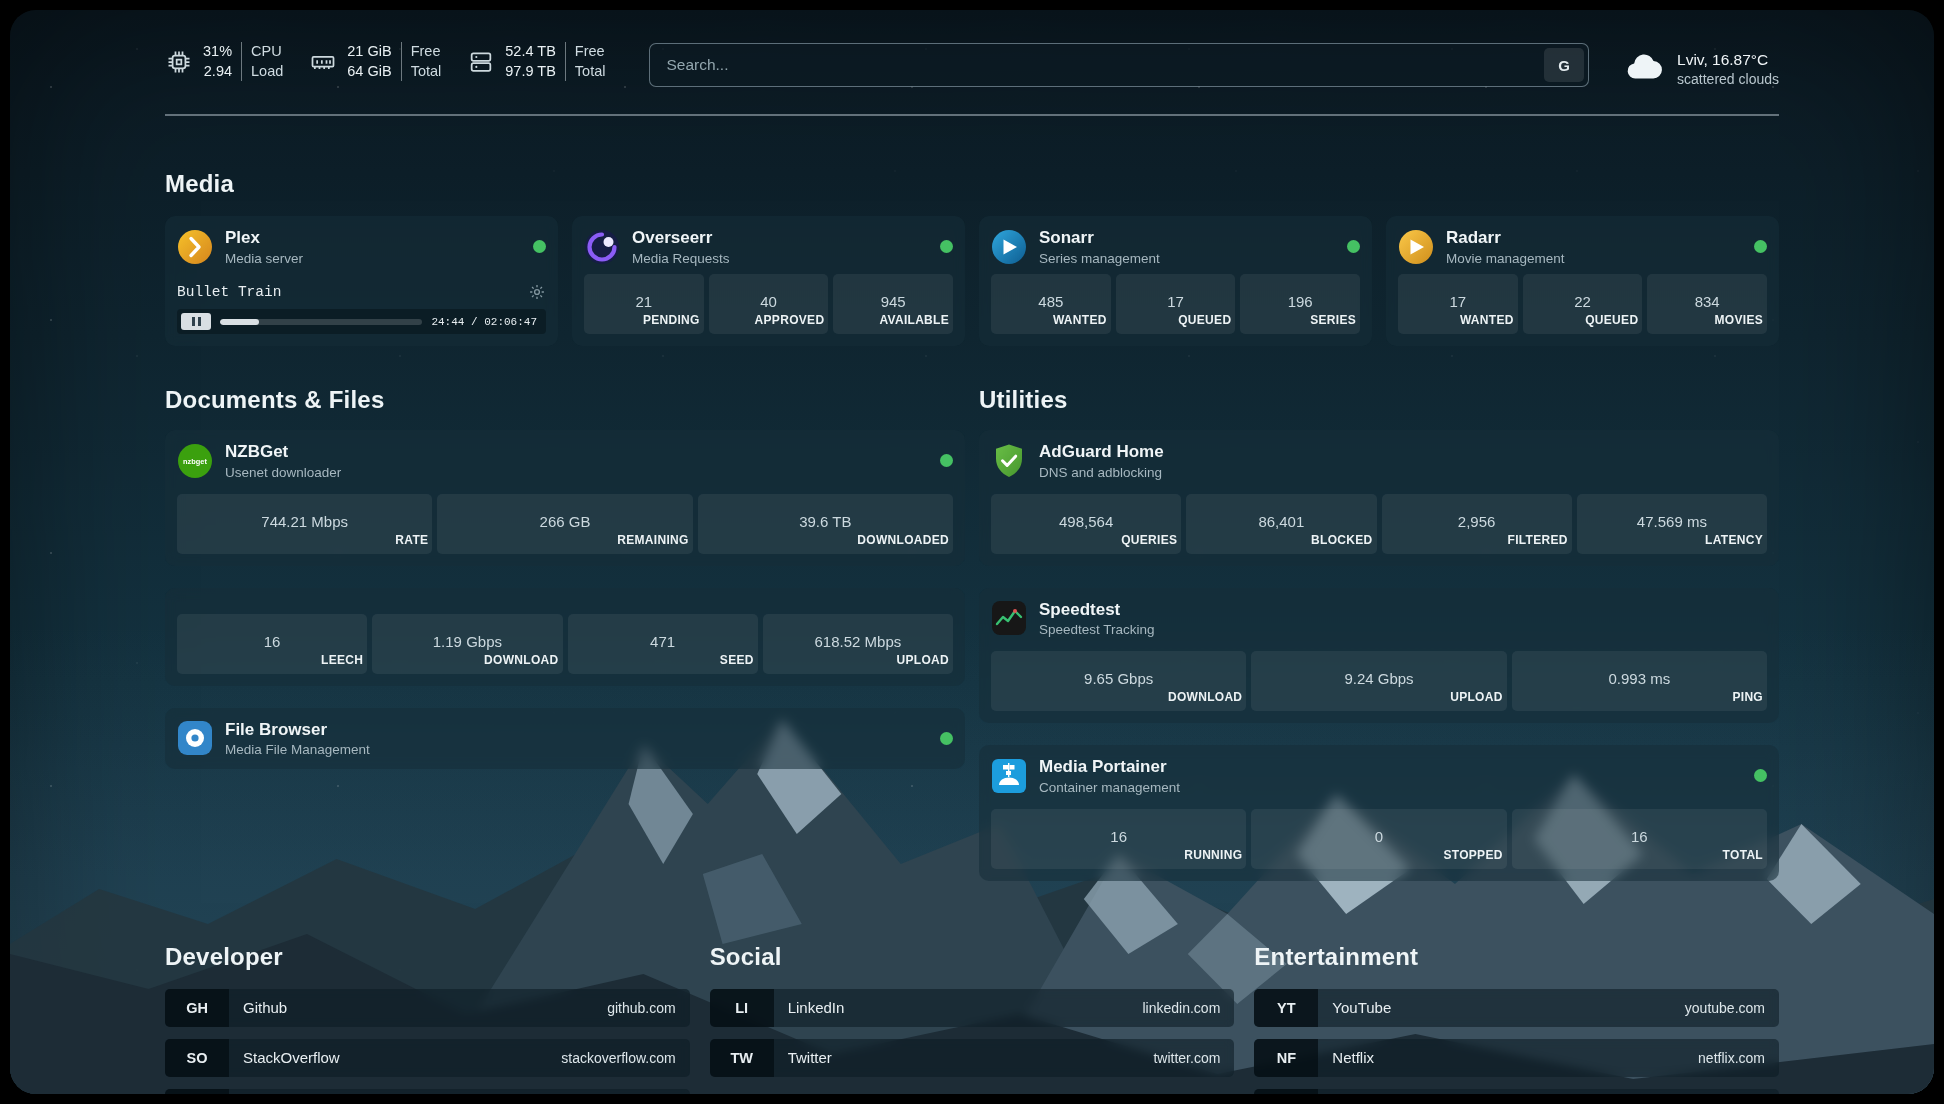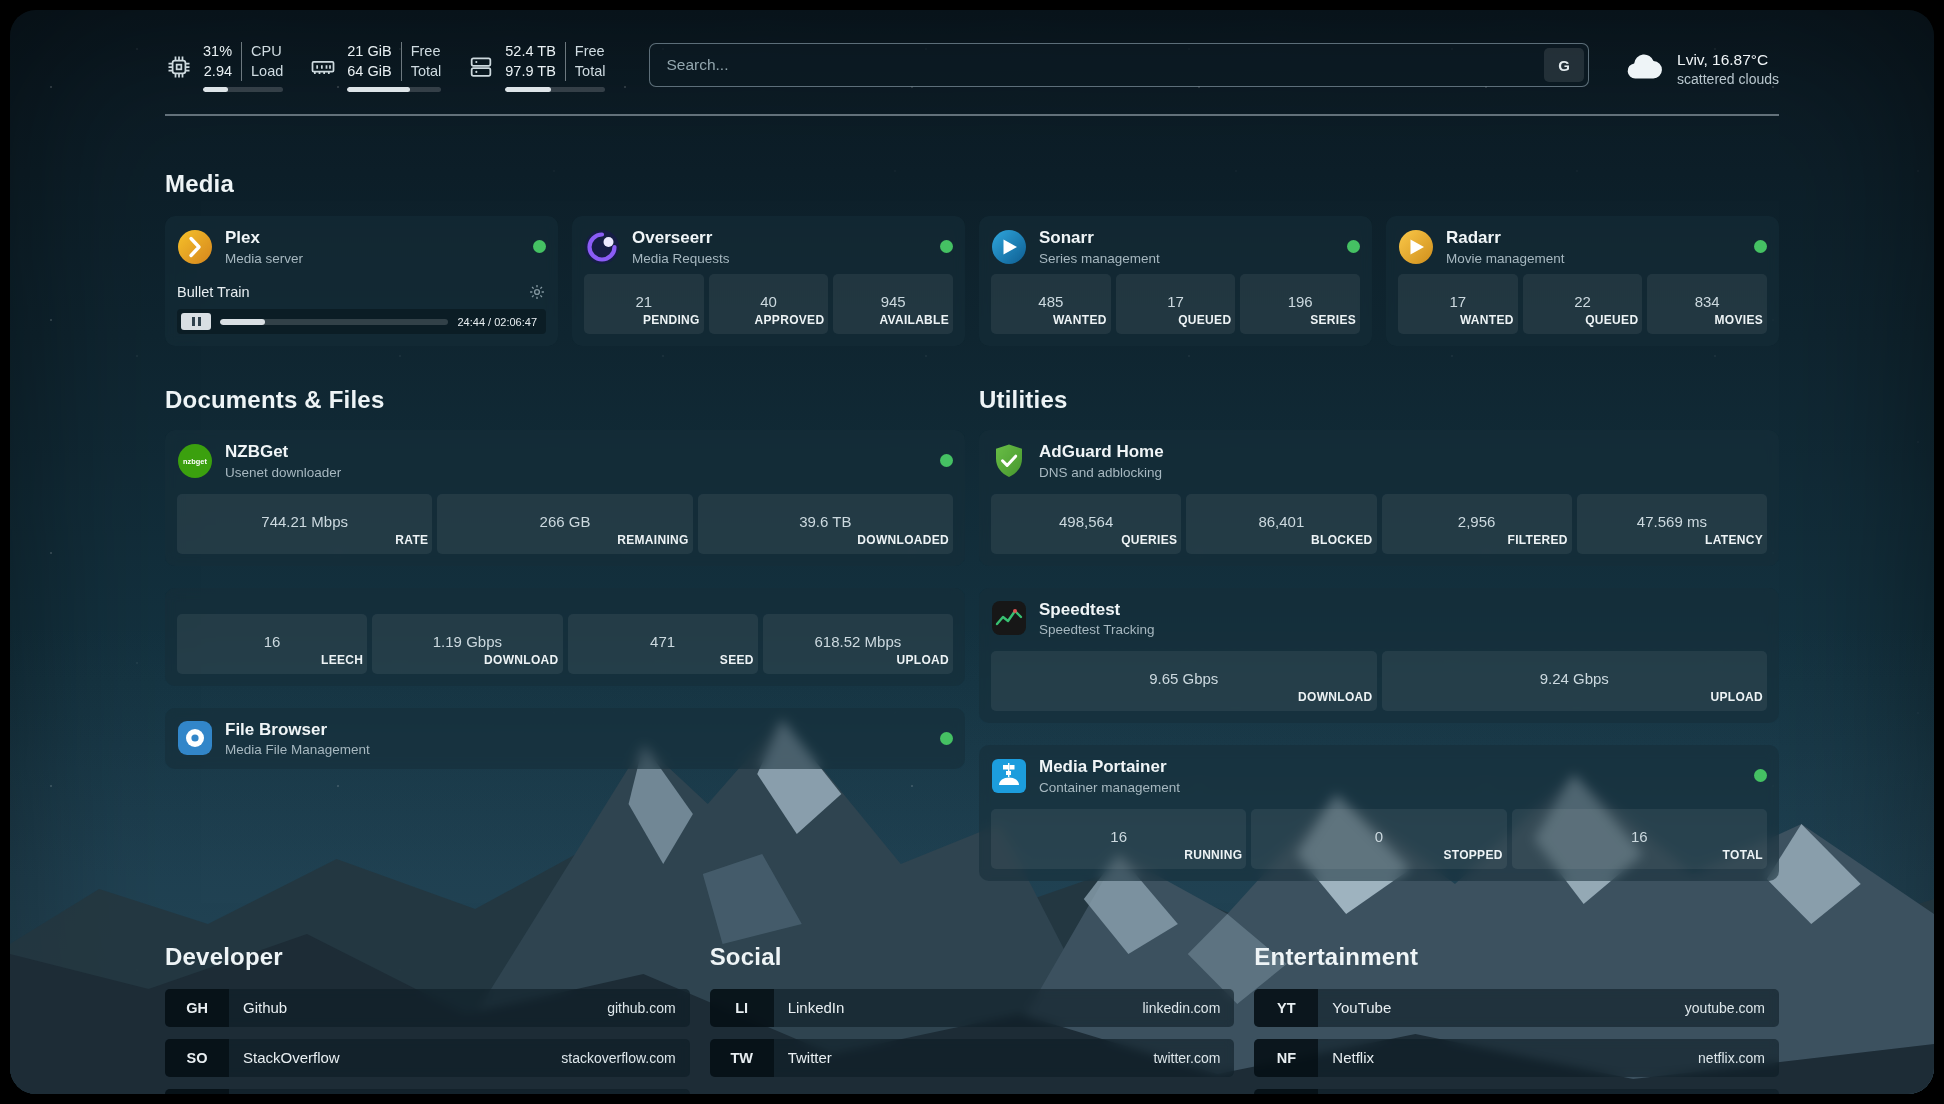--- a/index.html
+++ b/index.html
@@ -22,21 +22,21 @@
     background-size: 287px 233px, 341px 271px, 263px 307px, 389px 251px; }
 
   .content { position:relative; z-index:1; padding:0 155px; }
 
   
   .topbar { margin-top:32px; display:flex; align-items:flex-start; }
   .sys-widgets { display:flex; gap:26px; }
   .sys-widget { display:flex; gap:10px; align-items:center; }
   .sys-icon { width:28px; height:28px; display:block; flex:0 0 auto; }
   .sys-icon svg { width:28px; height:28px; display:block; }
-  .sys-body { display:flex; flex-direction:column; }
+  .sys-body { display:flex; flex-direction:row; }
   .sys-cols { display:flex; align-items:stretch; }
   .sys-col { display:flex; flex-direction:column; font-size:14.5px; line-height:1.35; }
   .sys-col.vals { color:#e9f0f3; text-align:right; padding-right:9px; }
   .sys-col.labs { color:#cfdbe1; padding-left:9px; border-left:1px solid rgba(230,240,245,.45); }
   .sys-bar { margin-top:6px; height:4.5px; border-radius:3px; background:rgba(255,255,255,.17); overflow:hidden; }
   .sys-bar .fill { height:100%; background:#dde4e8; border-radius:3px; width:0; }
 
   .searchbar { flex:1; margin:1px 34px 0 44px; height:44px; display:flex; align-items:center;
     background:rgba(12,28,37,.55); border:1px solid rgba(160,182,193,.55); border-radius:7px; padding:4px; }
   .searchbar input { flex:1; background:transparent; border:none; outline:none;
@@ -68,21 +68,21 @@
   .app-sub { font-size:13.5px; color:#a7b8c0; margin-top:3px; }
   .status-dot { width:13px; height:13px; border-radius:50%; background:#45c163; margin-left:auto; flex:0 0 auto; }
 
   .stats { display:flex; gap:5px; margin-top:14px; }
   .card--media .stats { margin-top:auto; }
   .stat { flex:1; background:rgba(255,255,255,.065); border-radius:5px; padding:19px 4px 7px; text-align:center; }
   .stat-value { font-size:15px; color:#ccd9df; }
   .stat-label { font-size:12px; font-weight:700; color:#edf3f5; margin-top:3px; letter-spacing:.3px;text-align:right; }
 
   
-  .np { margin-top:auto; }
+  .np { margin-top:auto;font-family:Liberation Mono, monospace; }
   .np-title-row { display:flex; align-items:center; }
   .np-title { font-size:14.5px; color:#e8eef1; }
   .gear { margin-left:auto; width:18px; height:18px; cursor:pointer; opacity:.8; }
   .gear svg { width:18px; height:18px; display:block; }
   .np-bar-row { margin-top:8px; display:flex; align-items:center; gap:9px;
     background:rgba(9,21,28,.6); border-radius:4px; padding:4px 9px 4px 4px; }
   .pause-btn { width:30px; height:17px; background:#d9dfe3; border-radius:3px; cursor:pointer;
     display:flex; align-items:center; justify-content:center; gap:3px; flex:0 0 auto; }
   .pause-btn i { width:3px; height:9px; background:#2f414c; display:block; }
   .np-track { flex:1; height:6px; background:rgba(255,255,255,.16); border-radius:3px; overflow:hidden; cursor:pointer; }
@@ -519,20 +519,24 @@
             </div>
             <div class="stats">
               <div class="stat">
                 <div class="stat-value">9.65 Gbps</div>
                 <div class="stat-label">DOWNLOAD</div>
               </div>
               <div class="stat">
                 <div class="stat-value">9.24 Gbps</div>
                 <div class="stat-label">UPLOAD</div>
               </div>
+              <div class="stat">
+                <div class="stat-value">0.993 ms</div>
+                <div class="stat-label">PING</div>
+              </div>
             </div>
           </div>
 
           <div class="card">
             <div class="card-head">
               <span class="app-icon">
                 <svg viewBox="0 0 36 36">
                     <rect x="1" y="1" width="34" height="34" rx="6" fill="#1c9ddd"></rect>
                   <rect x="12" y="7" width="5" height="4.5" fill="#fff"></rect>
                     <rect x="18.5" y="7" width="5" height="4.5" fill="#fff"></rect>

